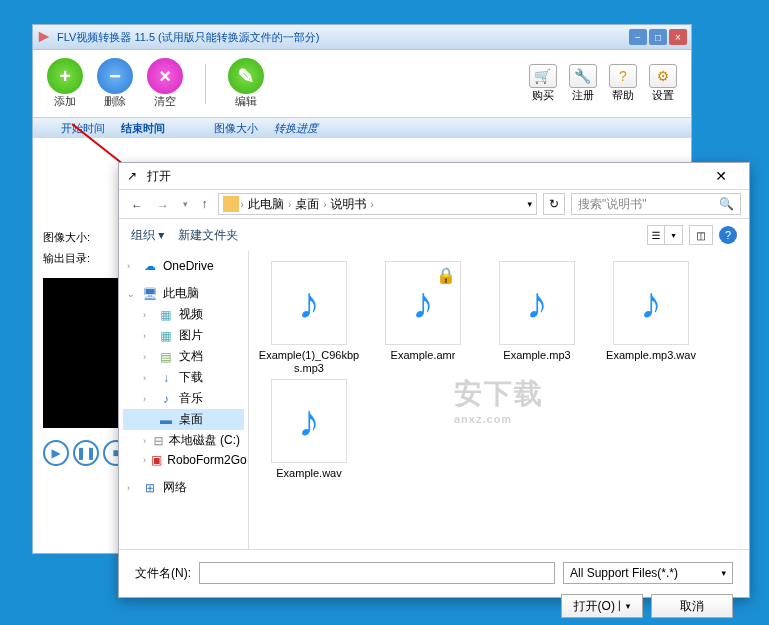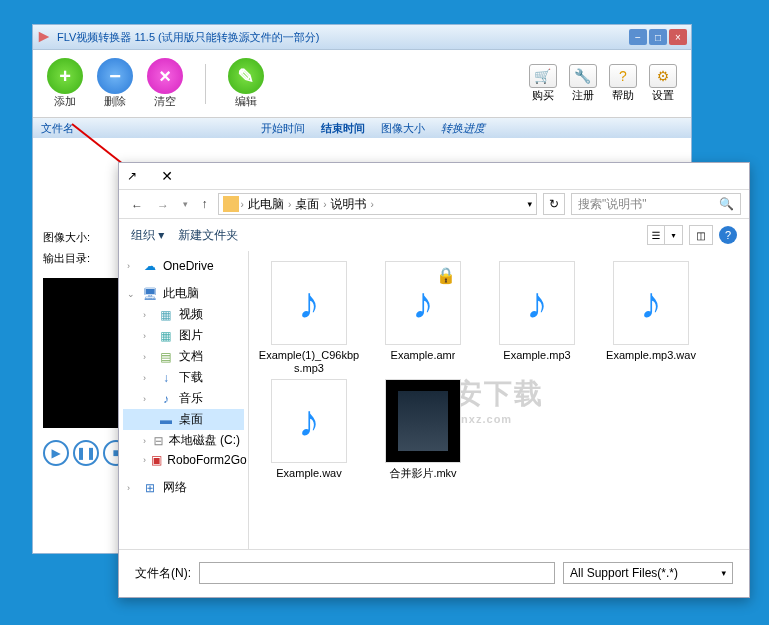--- a/index.html
+++ b/index.html
@@ -25,21 +25,21 @@
 .c-clear { background: radial-gradient(#f563e0,#d622c0); }
 .c-edit { background: radial-gradient(#7be043,#3cb016); }
 .circ .sym { color: #fff; font-size: 20px; font-weight: bold; }
 .tool-sep { width: 1px; height: 40px; background: #ccc; margin: 0 8px; }
 .toolbar-right { margin-left: auto; display: flex; gap: 4px; }
 .sq-btn { display: flex; flex-direction: column; align-items: center; width: 36px; font-size: 11px; }
 .sq-ico { width: 28px; height: 24px; border: 1px solid #aaa; border-radius: 3px; font-size: 14px; display: flex; align-items: center; justify-content: center; background: linear-gradient(#fff,#eee); }
 
 .col-headers { height: 20px; background: linear-gradient(#eaf3fb,#c6dbf0); display: flex; align-items: center; font-size: 11px; color: #0a52a8; padding-left: 8px; }
 .col-headers span { display: inline-block; }
-.ch1 { width: 200px; } .ch2 { width: 60px; margin-left: 20px; } .ch3 { width: 60px; font-weight: bold; } .ch4 { width: 60px; } .ch5 { width: 60px; font-style: italic; }
+.ch1 { width: 200px; } .ch2 { width: 60px; margin-left: 20px; } .ch3 { width: 60px; font-weight: bold; } .ch4 { width: 60px; margin-left: 33px; } .ch5 { width: 60px; font-style: italic; }
 
 .list-area { height: 86px; background: #fff; }
 .arrow-annot { position: absolute; left: 62px; top: 114px; pointer-events: none; }
 .status-area { padding: 6px 10px; font-size: 11px; display: flex; gap: 16px; }
 .preview-area { margin: 6px 10px; height: 150px; background: #000; }
 .play-controls { padding: 6px 10px; display: flex; gap: 4px; }
 .pbtn { width: 26px; height: 26px; border: 2px solid #3a89d0; border-radius: 50%; display: flex; align-items: center; justify-content: center; color: #3a89d0; font-size: 12px; }
 
 
 .file-dialog { position: absolute; left: 118px; top: 162px; width: 632px; height: 436px; background: #fff; border: 1px solid #aab; box-shadow: 0 4px 12px rgba(0,0,0,0.3); }
@@ -150,21 +150,20 @@
           <span>帮助</span>
         </div>
       <div class="sq-btn">
           <div class="sq-ico" style="color:#c80">⚙</div>
           <span>设置</span>
         </div>
     </div>
   </div>
 
   <div class="col-headers">
-    <span class="ch1">文件名</span>
     <span class="ch2">开始时间</span>
     <span class="ch3">结束时间</span>
     <span class="ch4">图像大小</span>
     <span class="ch5">转换进度</span>
   </div>
   <div class="list-area"></div>
 
   <div class="status-area">
     <span>图像大小:</span>
   </div>
@@ -182,20 +181,21 @@
 </div>
 
 <svg class="arrow-annot" width="100" height="80">
     <line x1="10" y1="10" x2="80" y2="65" stroke="#d00" stroke-width="2"></line>
     <polygon points="80,65 70,55 75,68" fill="#d00"></polygon>
   </svg>
 
 <div class="file-dialog">
   <div class="fd-title">
     <span class="fd-icon">↗</span>
+    <span class="fd-text">打开</span>
     <span class="fd-close">✕</span>
   </div>
 
   <div class="fd-nav">
     <span class="nav-arrow active">←</span>
     <span class="nav-arrow">→</span>
     <span class="nav-arrow" style="font-size:9px">▾</span>
     <span class="nav-arrow active">↑</span>
     <div class="breadcrumb">
       <div class="bc-folder-ico"></div>
@@ -318,32 +318,33 @@
             <span class="music-note">♪</span>
           </div>
           <div class="file-label">Example.mp3.wav</div>
         </div>
       <div class="file-item">
           <div class="thumb">
             <span class="music-note">♪</span>
           </div>
           <div class="file-label">Example.wav</div>
         </div>
-      <div class="file-item">
-          <div class="thumb vid">
-            <div style="width:50px;height:60px;background:linear-gradient(#1a2a3a,#3a4a5a)"></div>
-          </div>
-          <div class="file-label">合并影片.mkv</div>
-        </div>
     </div>
   </div>
 
   <div class="fd-bottom">
     <div class="row1">
       <span>文件名(N):</span>
       <input class="fname-input" style="">
       <div class="filter-combo">
           <span>All Support Files(*.*)</span>
           <span style="font-size:9px">▾</span>
         </div>
     </div>
+    <div class="row2">
+      <div class="dlg-btn primary">
+          <span>打开(O)</span>
+          <span class="dd">▏▾</span>
+        </div>
+      <div class="dlg-btn">取消</div>
+    </div>
   </div>
 </div>
 
 </body></html>

